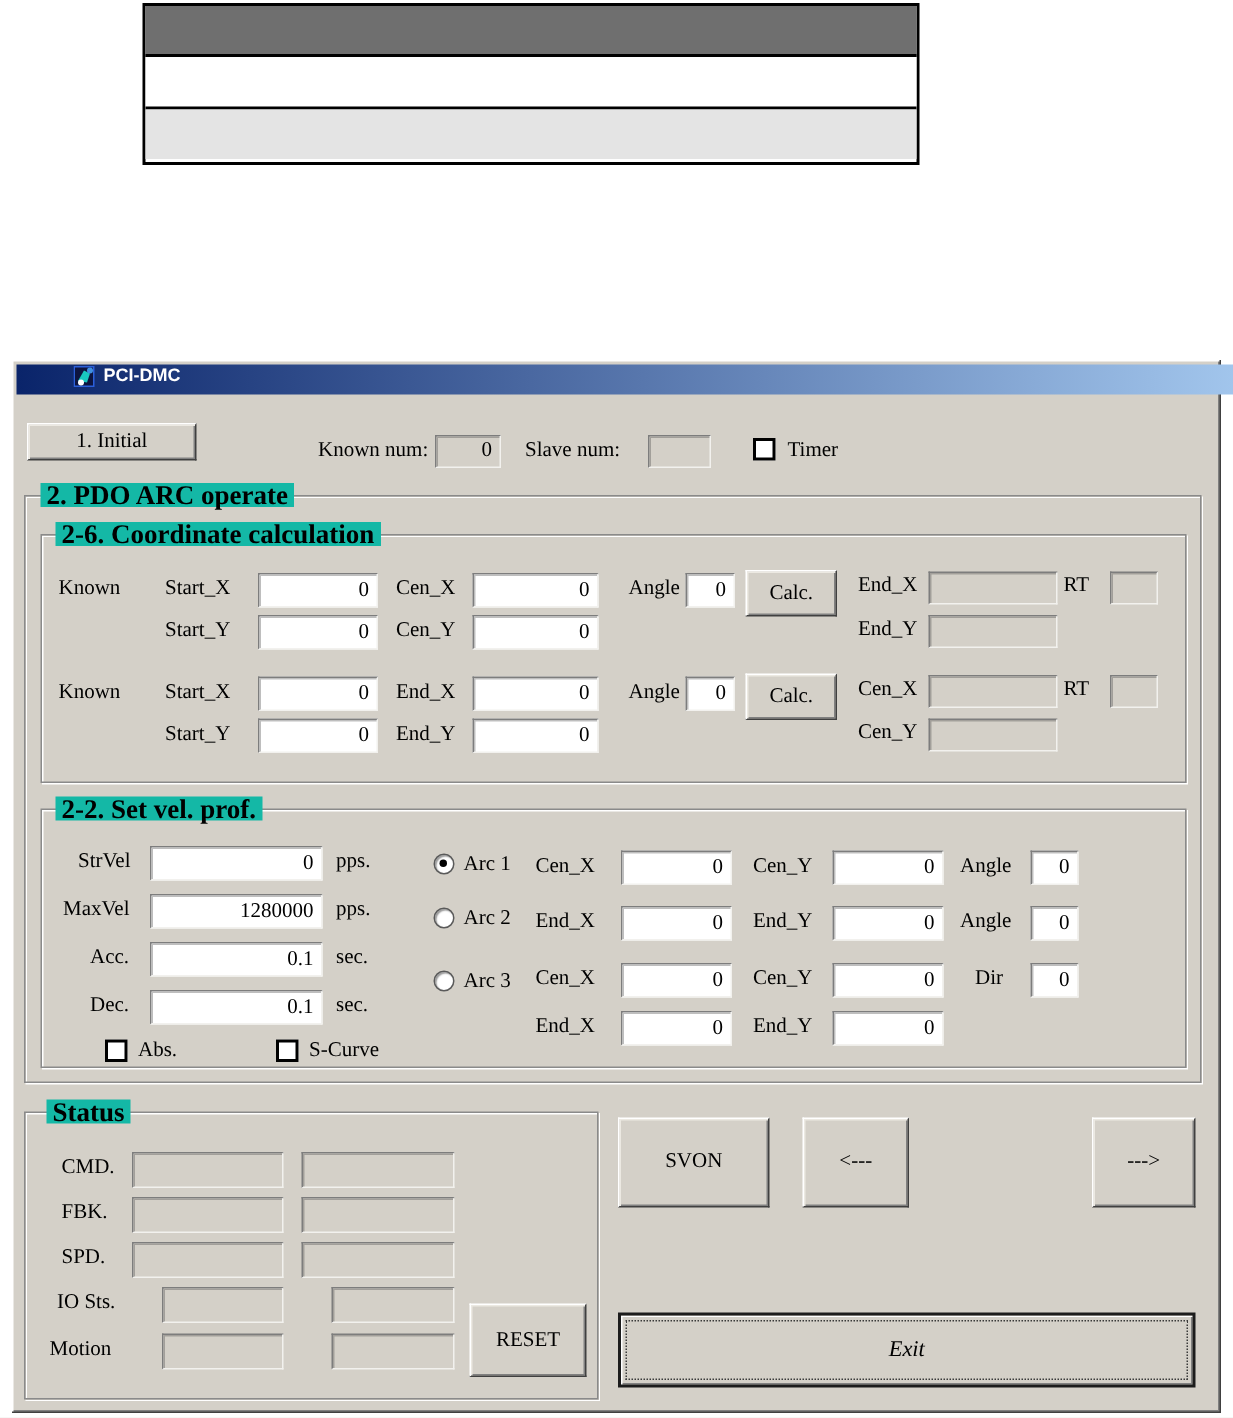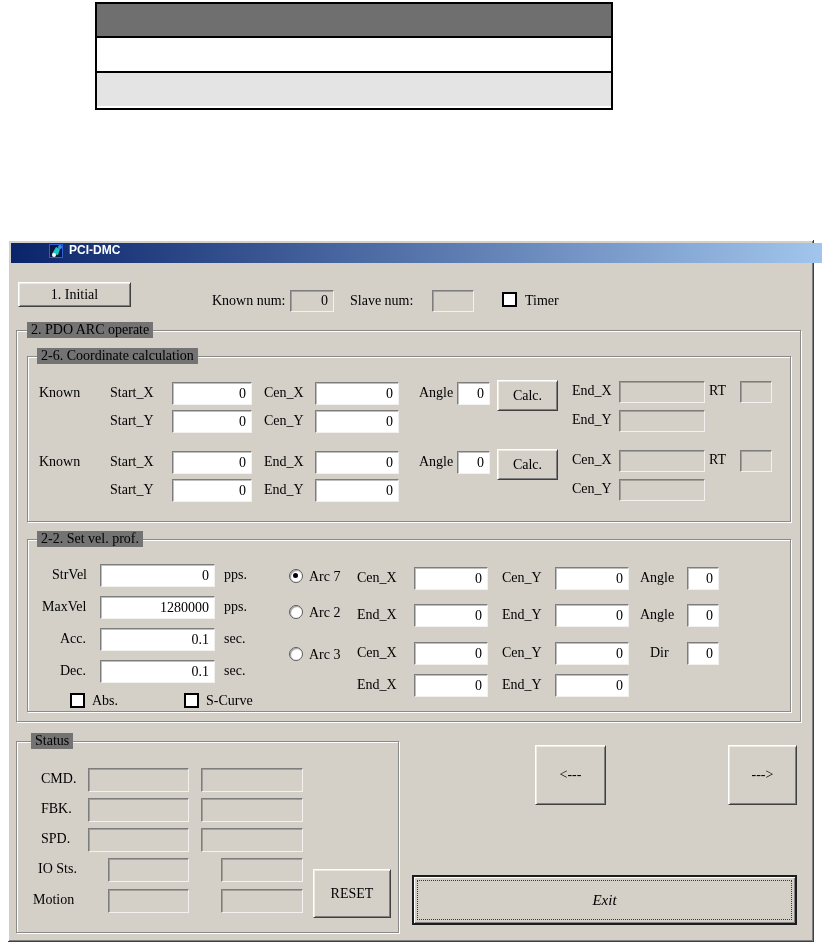--- a/index.html
+++ b/index.html
@@ -38,22 +38,22 @@
        font-family:"Liberation Serif","DejaVu Serif",serif;font-size:14px;color:#000;
        display:flex;align-items:center;justify-content:center;padding:0;box-sizing:border-box;}
   .edit{position:absolute;box-sizing:border-box;height:23px;background:#fff;
         border:1px solid;border-color:#7d7d7d #f2f1ee #f2f1ee #7d7d7d;
         box-shadow:inset 1px 1px 0 rgba(70,70,70,.35);
         font-family:"Liberation Serif","DejaVu Serif",serif;font-size:14px;
         text-align:right;padding:0 5px 0 2px;color:#000;}
   .edit.dis{background:#d4d0c8;}
   .grp{position:absolute;border:1px solid #8a8a8a;
        box-shadow:inset 1px 1px 0 #ffffff, 1px 1px 0 #ffffff;box-sizing:border-box;}
-  .grp-title{position:absolute;top:-9px;background:#737373;padding:0 4px;
-             font-size:14px;line-height:16px;white-space:nowrap;}
+  .grp-title{position:absolute;top:-9px;background:#14b8a6;padding:0 4px;
+             font-size:18px;line-height:16px;white-space:nowrap;font-weight:bold;}
   .chk{position:absolute;width:11px;height:11px;background:#fff;border:2px solid #000;}
   .radio{position:absolute;width:12px;height:12px;border-radius:50%;background:#fff;
          border:1px solid #5a5a5a;box-shadow:inset 1px 1px 1px #9a9a9a;}
   .radio.sel::after{content:"";position:absolute;left:3px;top:3px;width:5px;height:5px;
                     border-radius:50%;background:#000;}
   .btn-exit{position:absolute;background:#d4d0c8;border:2px solid #1c1c1c;
             box-shadow:inset 1px 1px 0 #ffffff, inset -1px -1px 0 #808080;
             box-sizing:border-box;padding:0;font-style:italic;}
   .focusrect{position:absolute;left:3px;top:3px;right:3px;bottom:3px;
              border:1px dotted #3a3a3a;pointer-events:none;}
@@ -161,21 +161,21 @@
         <span class="lbl" style="left:32px;top:123px">Dec.</span>
         <input class="edit" style="left: 72px; top: 120px; width: 115px;" type="text" value="0.1">
         <span class="lbl" style="left:196px;top:123px">sec.</span>
 
         <span class="chk" style="left:42px;top:153px"></span>
         <span class="lbl" style="left:64px;top:153px">Abs.</span>
         <span class="chk" style="left:156px;top:153px"></span>
         <span class="lbl" style="left:178px;top:153px">S-Curve</span>
 
         <span class="radio sel" style="left:261px;top:29px"></span>
-        <span class="lbl" style="left:281px;top:29px">Arc 7</span>
+        <span class="lbl" style="left:281px;top:29px">Arc 1</span>
         <span class="radio" style="left:261px;top:65px"></span>
         <span class="lbl" style="left:281px;top:65px">Arc 2</span>
         <span class="radio" style="left:261px;top:107px"></span>
         <span class="lbl" style="left:281px;top:107px">Arc 3</span>
 
         <span class="lbl" style="left:329px;top:30px">Cen_X</span>
         <input class="edit" style="left: 386px; top: 27px; width: 74px;" type="text" value="0">
         <span class="lbl" style="left:474px;top:30px">Cen_Y</span>
         <input class="edit" style="left: 527px; top: 27px; width: 74px;" type="text" value="0">
         <span class="lbl" style="left:612px;top:30px">Angle</span>
@@ -221,20 +221,21 @@
       <input class="edit dis" style="left: 91px; top: 116px; width: 81px; height: 24px;" type="text" value="">
       <input class="edit dis" style="left: 204px; top: 116px; width: 82px; height: 24px;" type="text" value="">
 
       <span class="lbl" style="left:16px;top:150px">Motion</span>
       <input class="edit dis" style="left: 91px; top: 147px; width: 81px; height: 24px;" type="text" value="">
       <input class="edit dis" style="left: 204px; top: 147px; width: 82px; height: 24px;" type="text" value="">
 
       <button class="btn" style="left:296px;top:127px;width:78px;height:49px">RESET</button>
     </div>
 
+    <button class="btn" style="left:404px;top:505px;width:101px;height:60px">SVON</button>
     <button class="btn" style="left:527px;top:505px;width:71px;height:60px">&lt;---</button>
     <button class="btn" style="left:720px;top:505px;width:69px;height:60px">---&gt;</button>
 
     <button class="btn-exit" style="left:404px;top:635px;width:385px;height:50px">
       <span class="focusrect"></span>
       <span class="xlbl">Exit</span>
     </button>
 
   </div>
 </div>

